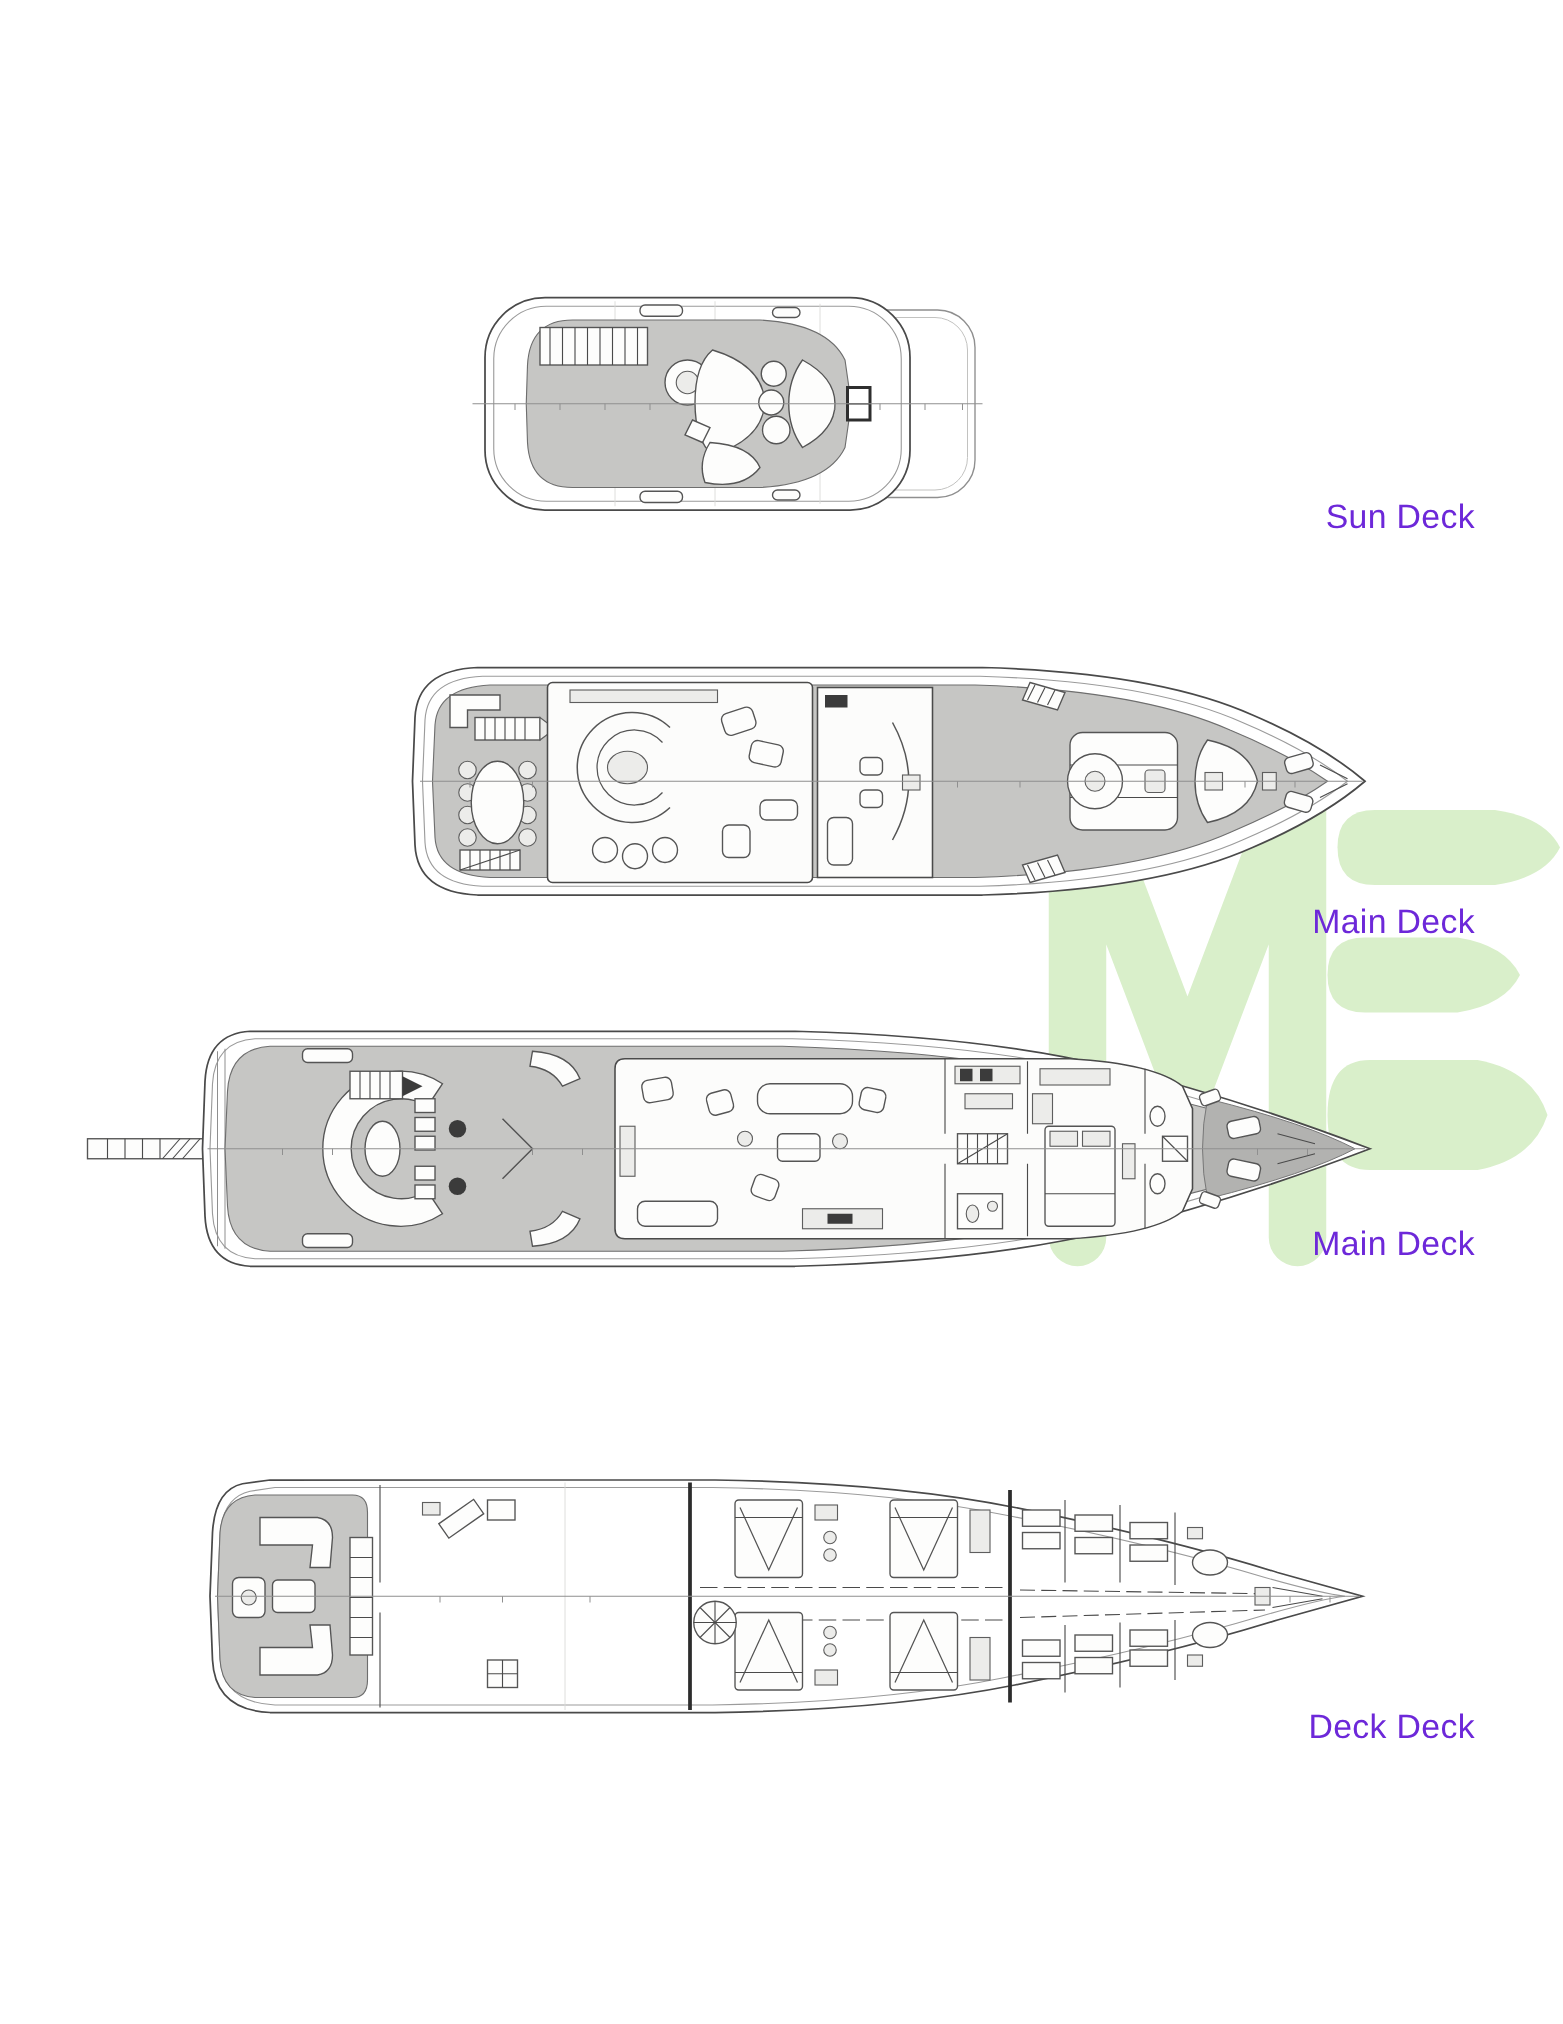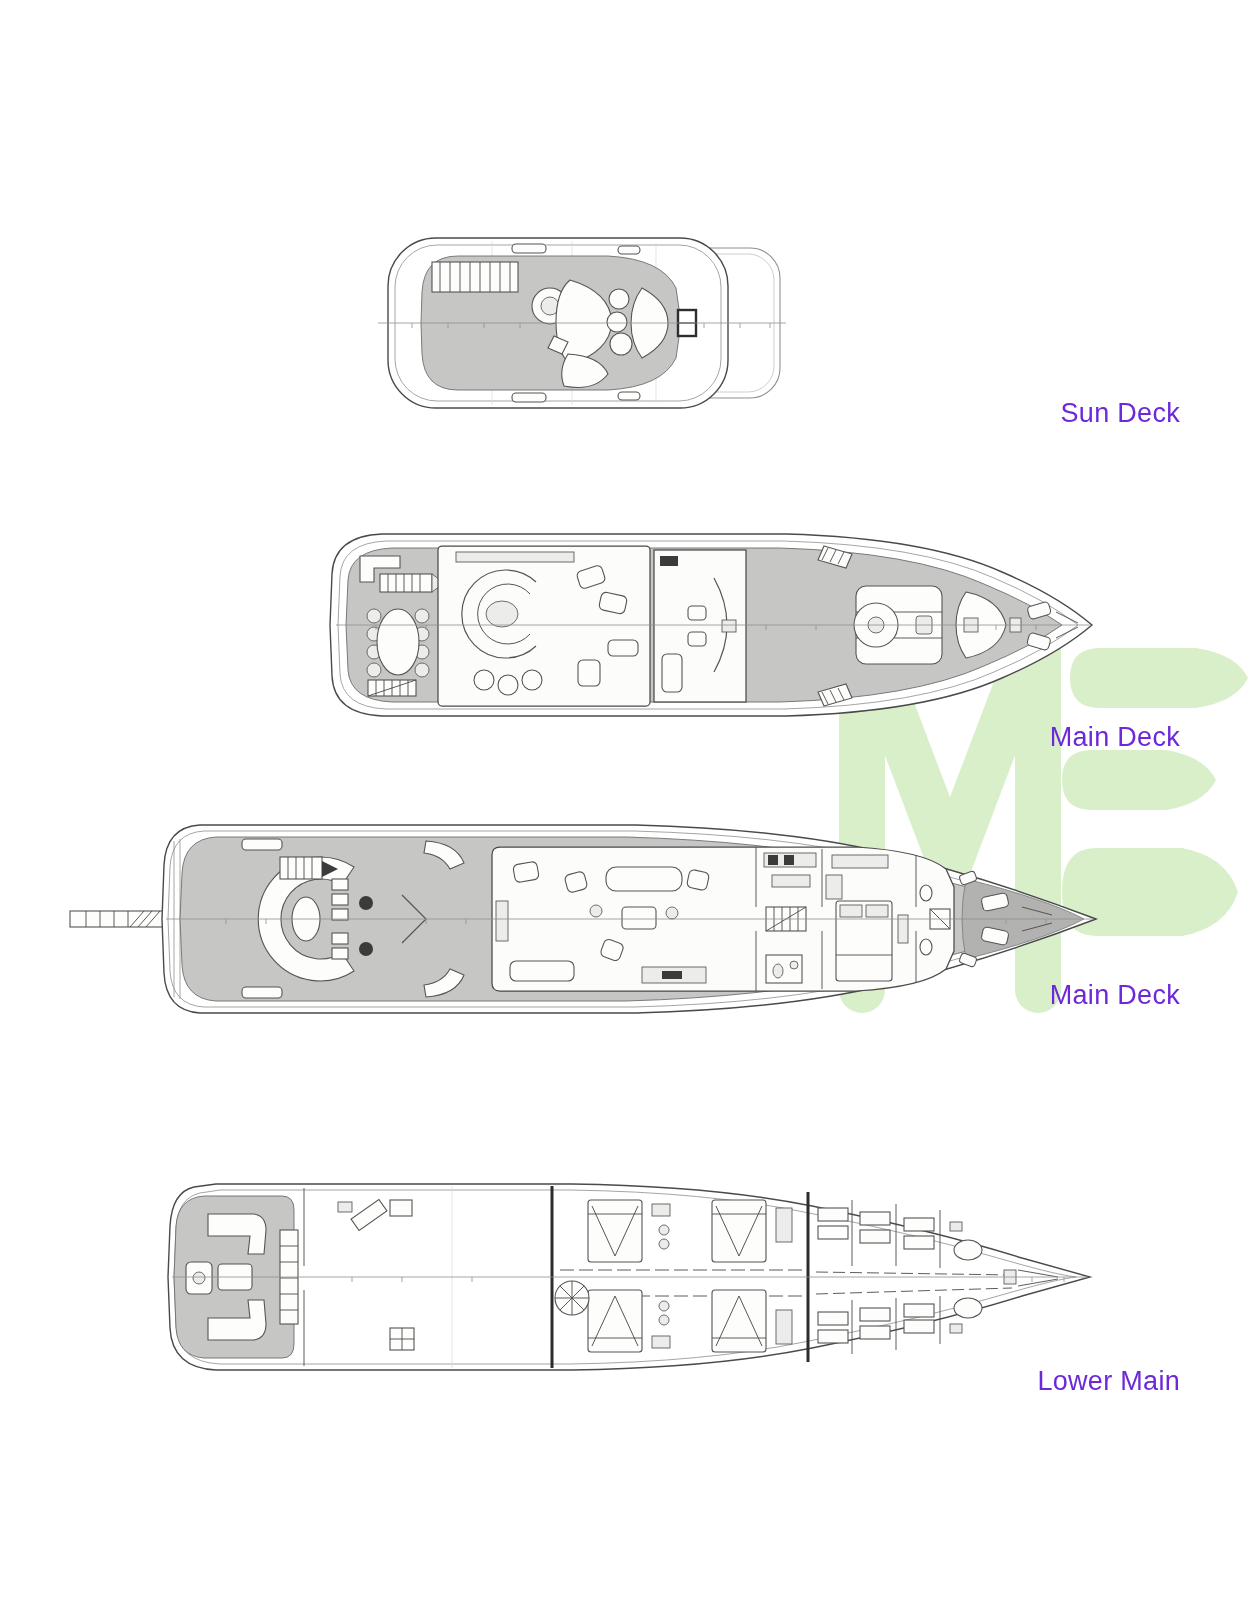--- a/index.html
+++ b/index.html
@@ -412,15 +412,15 @@
         <line x1="250" y1="99" x2="250" y2="104" class="fln"></line>
       <line x1="320" y1="99" x2="320" y2="104" class="fln"></line>
         <line x1="880" y1="99" x2="880" y2="104" class="fln"></line>
       <line x1="912" y1="99" x2="912" y2="104" class="fln"></line>
     </g>
   </svg>
 
   <div class="deck-label lbl-sun">Sun Deck</div>
   <div class="deck-label lbl-upper">Main Deck</div>
   <div class="deck-label lbl-main">Main Deck</div>
-  <div class="deck-label lbl-lower">Lower Main</div>
+  <div class="deck-label lbl-lower">Deck Deck</div>
 
 </div>
 
 </body></html>

